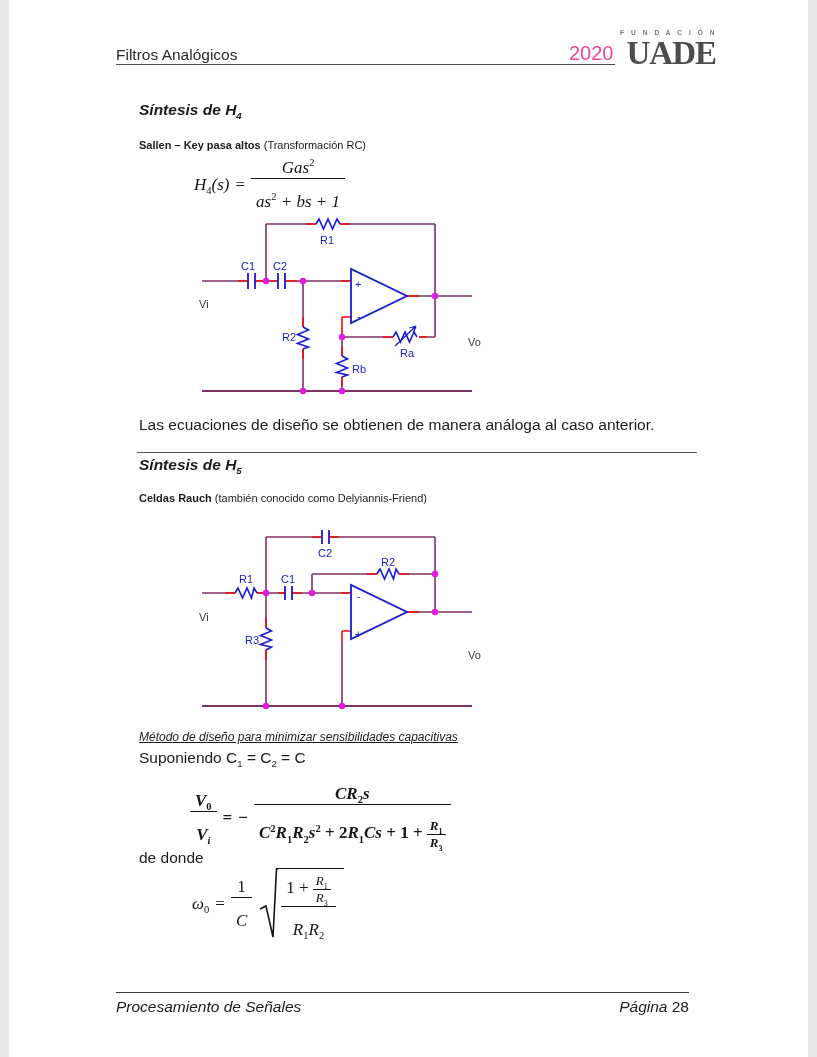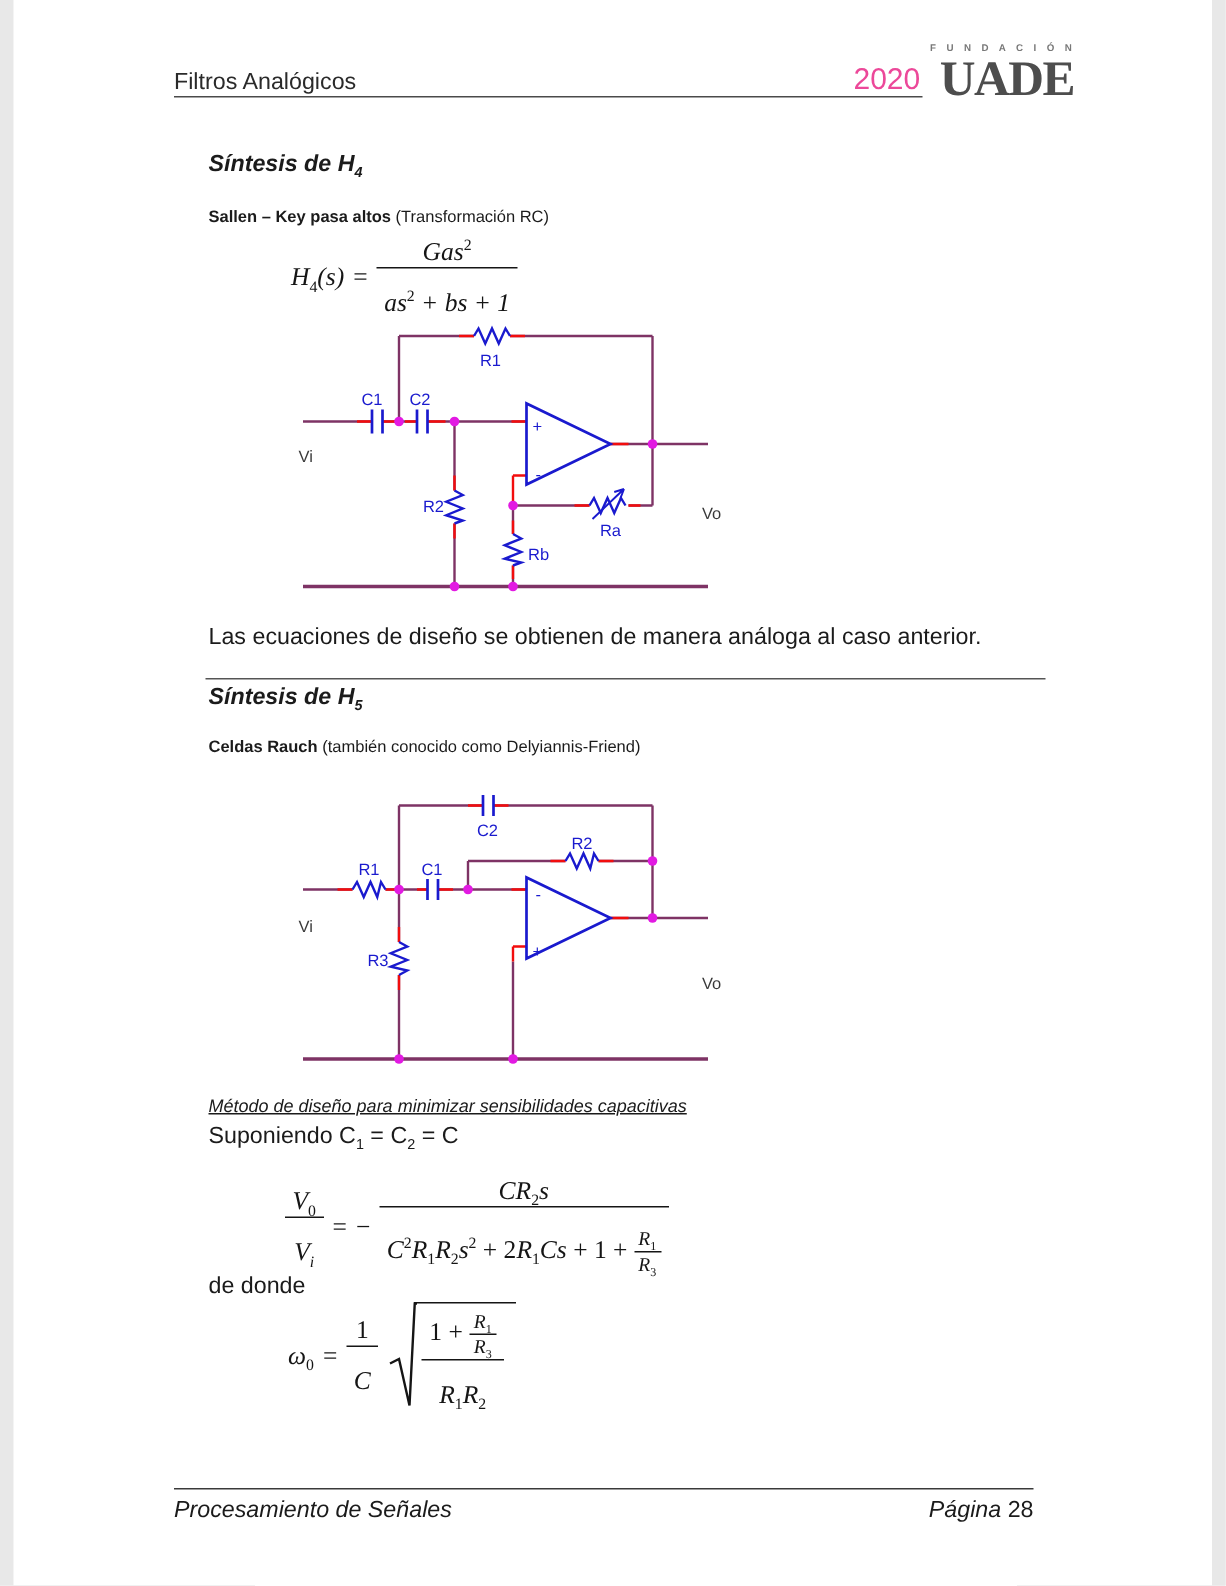--- a/index.html
+++ b/index.html
@@ -156,21 +156,21 @@
       <text x="190" y="621">Vi</text>
       <text x="459" y="659">Vo</text>
     </g>
   </svg>
 
   <div class="abs method-h" style="top:730px;">Método de diseño para minimizar sensibilidades capacitivas</div>
   <div class="abs body-text" style="top:749px;">
     <span>Suponiendo C</span><sub>1</sub><span> = C</span><sub>2</sub><span> = C</span>
   </div>
 
-  <div class="formula" style="left:181px;top:784px;">
+  <div class="formula" style="left:181px;top:784px;font-weight:bold;">
     <span class="frac">
       <span class="num"><span class="it">V</span><sub>0</sub></span>
       <span class="den"><span class="it">V</span><sub class="it">i</sub></span>
     </span>
     <span>=</span>
     <span>−</span>
     <span class="frac">
       <span class="num"><span class="it">CR</span><sub>2</sub><span class="it">s</span></span>
       <span class="den">
         <span class="it">C</span><sup>2</sup><span class="it">R</span><sub>1</sub><span class="it">R</span><sub>2</sub><span class="it">s</span><sup>2</sup><span> + 2</span><span class="it">R</span><sub>1</sub><span class="it">Cs</span><span> + 1 + </span><span class="sfrac">

